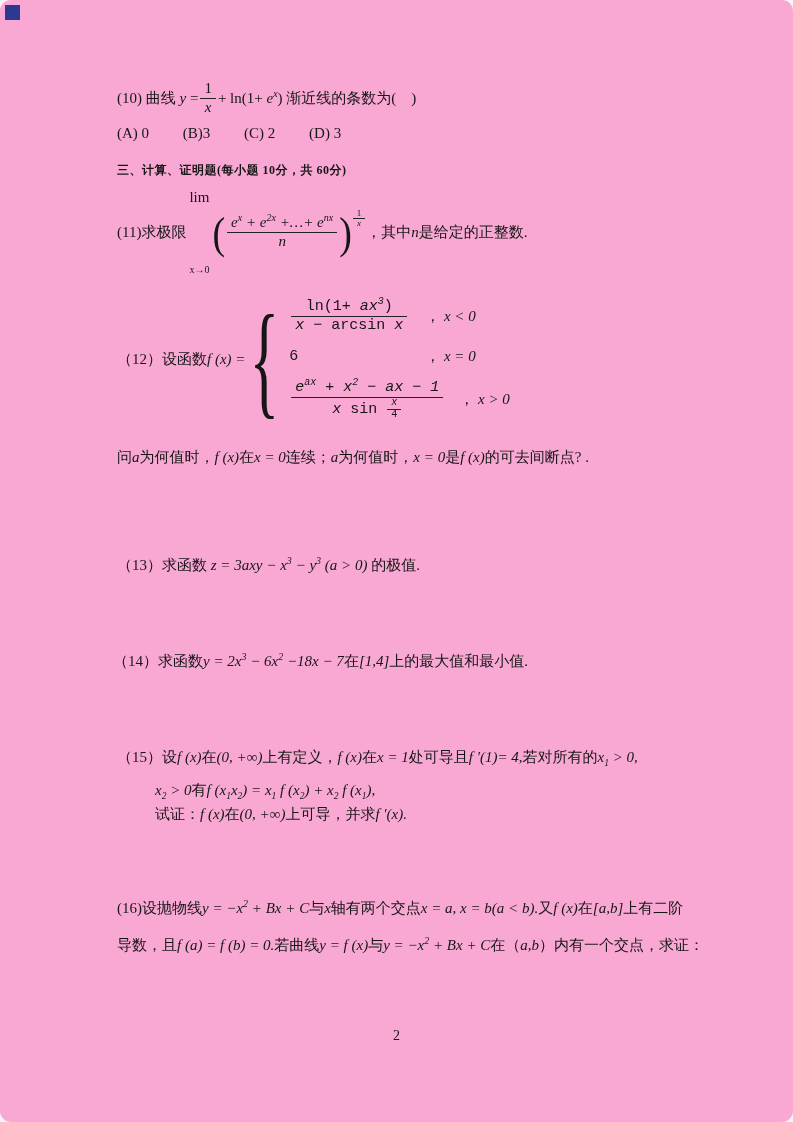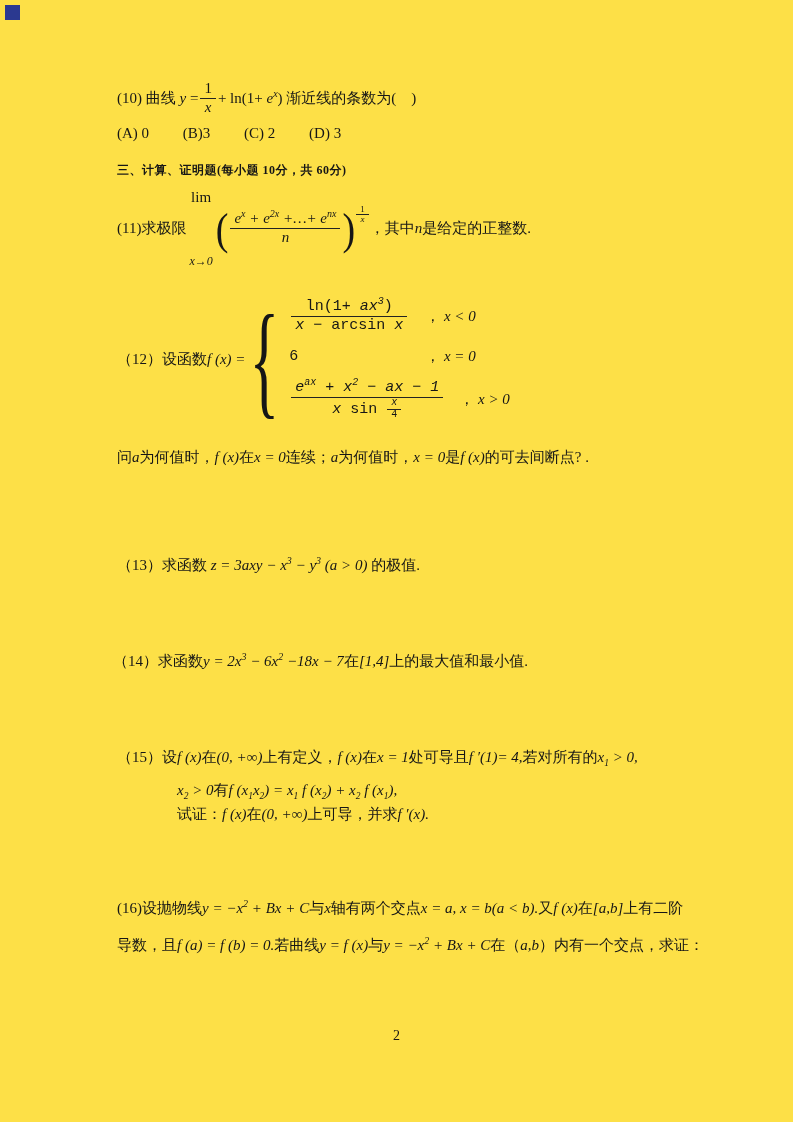--- a/index.html
+++ b/index.html
@@ -4,21 +4,22 @@
 <style>
   html,body { margin:0; padding:0; }
   body {
     width:793px; height:1122px; position:relative; overflow:hidden;
     background:#f6f6f6;
     font-family:"Liberation Serif","DejaVu Serif",serif;
     color:#161616; font-size:15px;
   }
   .page {
     position:absolute; left:0; top:0; width:793px; height:1122px;
-    background:#fde047;
+    background:#f9a8d4;
+    border-radius:11px;
   }
   .block { position:absolute; }
 
   
   .corner-mark { position:absolute; top:5px; left:5px; width:15px; height:15px; }
 
   
   .seg-c { font-style:normal; }
   .seg-m { font-style:italic; }
   .seg-s { font-style:italic; font-size:10px; vertical-align:super; line-height:0; }
@@ -27,21 +28,21 @@
   
   .frac { display:inline-block; text-align:center; vertical-align:middle; line-height:1.18; margin:0 2px; }
   .frac > .num { display:block; padding:0 4px; }
   .frac > .den { display:block; border-top:1.2px solid #222; padding:0 4px; }
   .sfrac { font-size:10px; line-height:1.05; margin:0 1px; }
   .exp { font-size:9px; line-height:1; position:relative; top:-14px; margin-left:1px; }
 
   
   .lim { display:inline-flex; flex-direction:column; align-items:center; line-height:1; margin:0 3px;gap:44px; }
   .lim .lim-word { font-style:normal; }
-  .lim .lim-sub { font-size:12px; font-style:italic; margin-top:6px; }
+  .lim .lim-sub { font-size:10px; margin-top:16px; }
 
   
   .bigp { display:inline-block; font-size:38px; font-weight:400; line-height:1; transform:scaleY(1.15); }
   .brace { display:inline-block; font-size:62px; line-height:1; font-weight:300;
            transform:scaleY(2.05); transform-origin:center; margin:0 10px 0 4px; }
 
   
   .flexline { display:flex; align-items:center; }
   .cases { display:inline-flex; flex-direction:column; gap:13px; }
   .case { display:flex; align-items:center; }
@@ -56,21 +57,21 @@
 
   #b11 { top:190px; left:117px; display:flex; align-items:center; }
 
   #b12 { top:298px; left:117px; display:flex; align-items:center; }
   #q12 { top:448px; left:117px; }
 
   #b13 { top:556px; left:117px; }
   #b14 { top:652px; left:113px; }
 
   #b15 { top:748px; left:117px; }
-  #b15 .ind { margin-left:60px; }
+  #b15 .ind { margin-left:38px; }
   #b15 .l2 { margin-top:14px; }
   #b15 .l3 { margin-top:5px; }
 
   #b16 { top:890px; left:117px; }
   #b16 .ln { line-height:37px; white-space:nowrap; }
 
   #pagenum { top:1028px; left:0; width:100%; text-align:center; font-size:14px; }
 </style>
 </head>
 <body>

